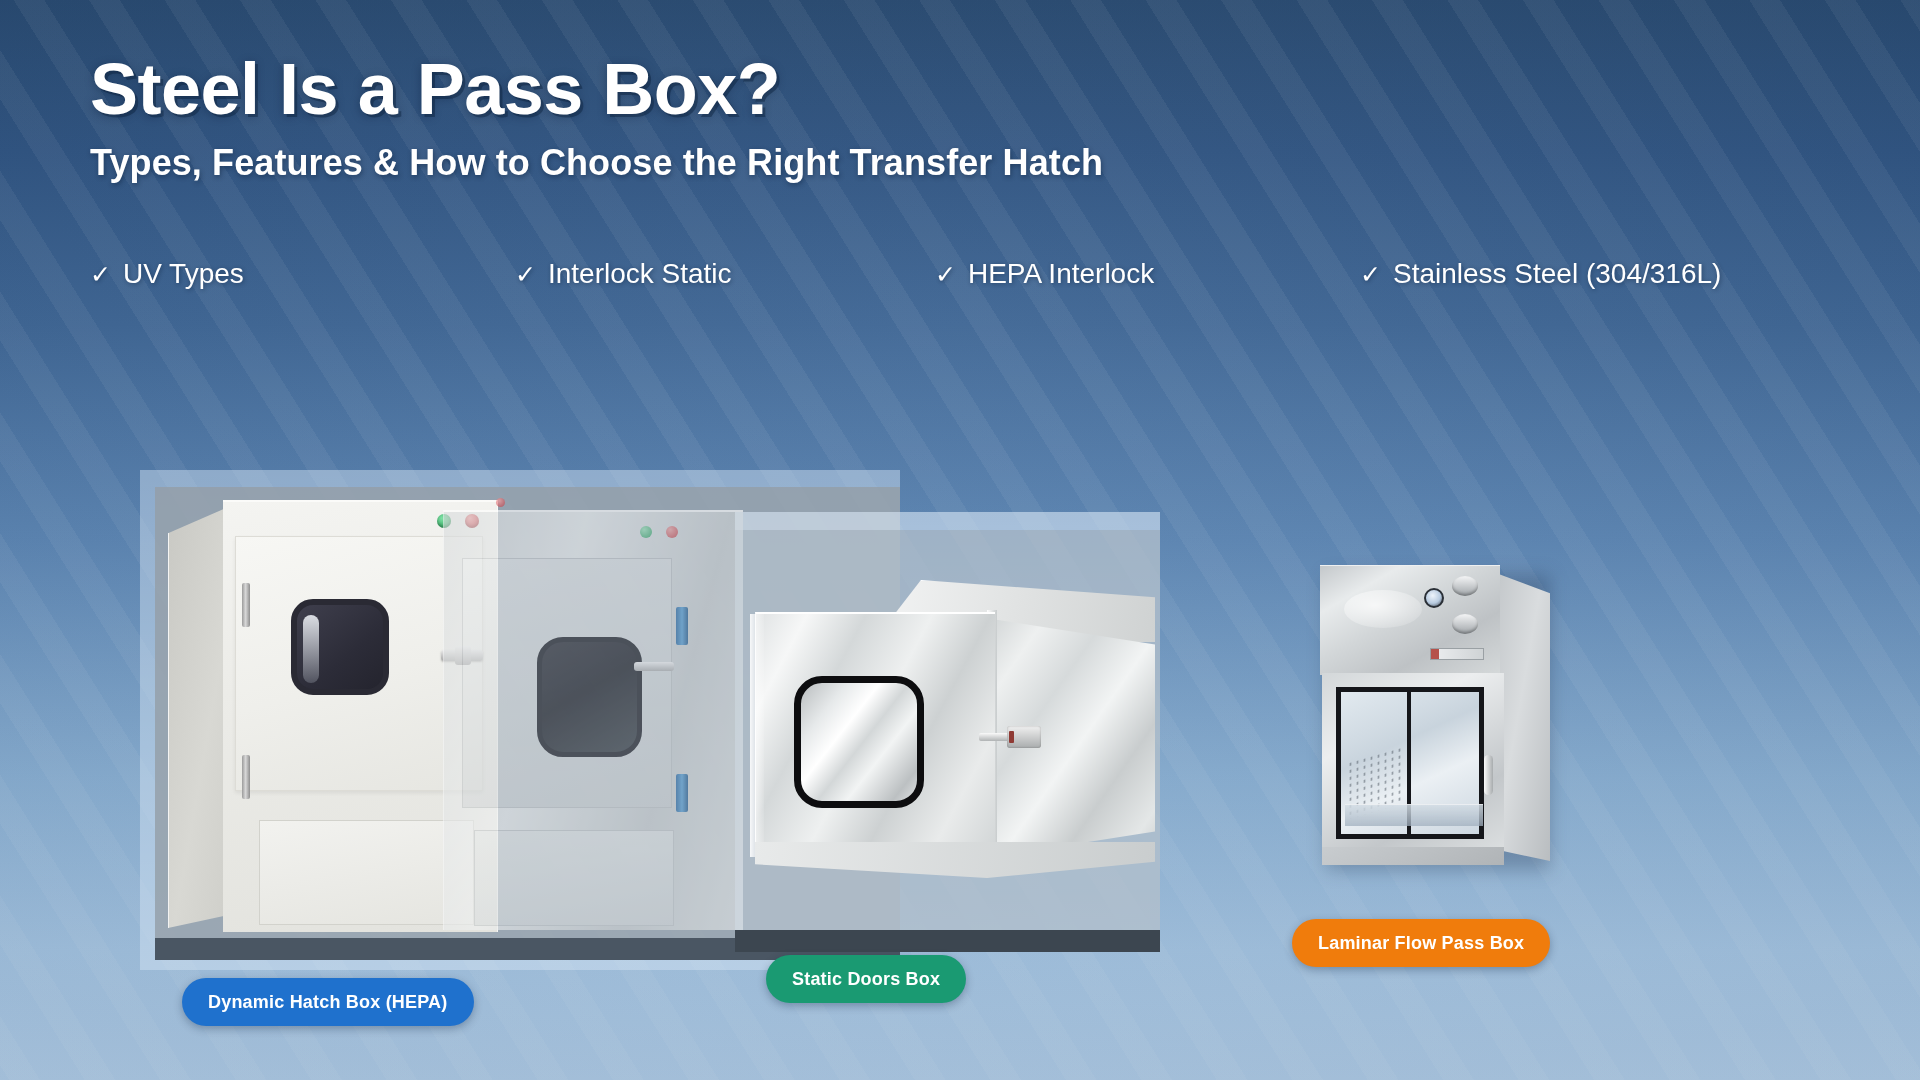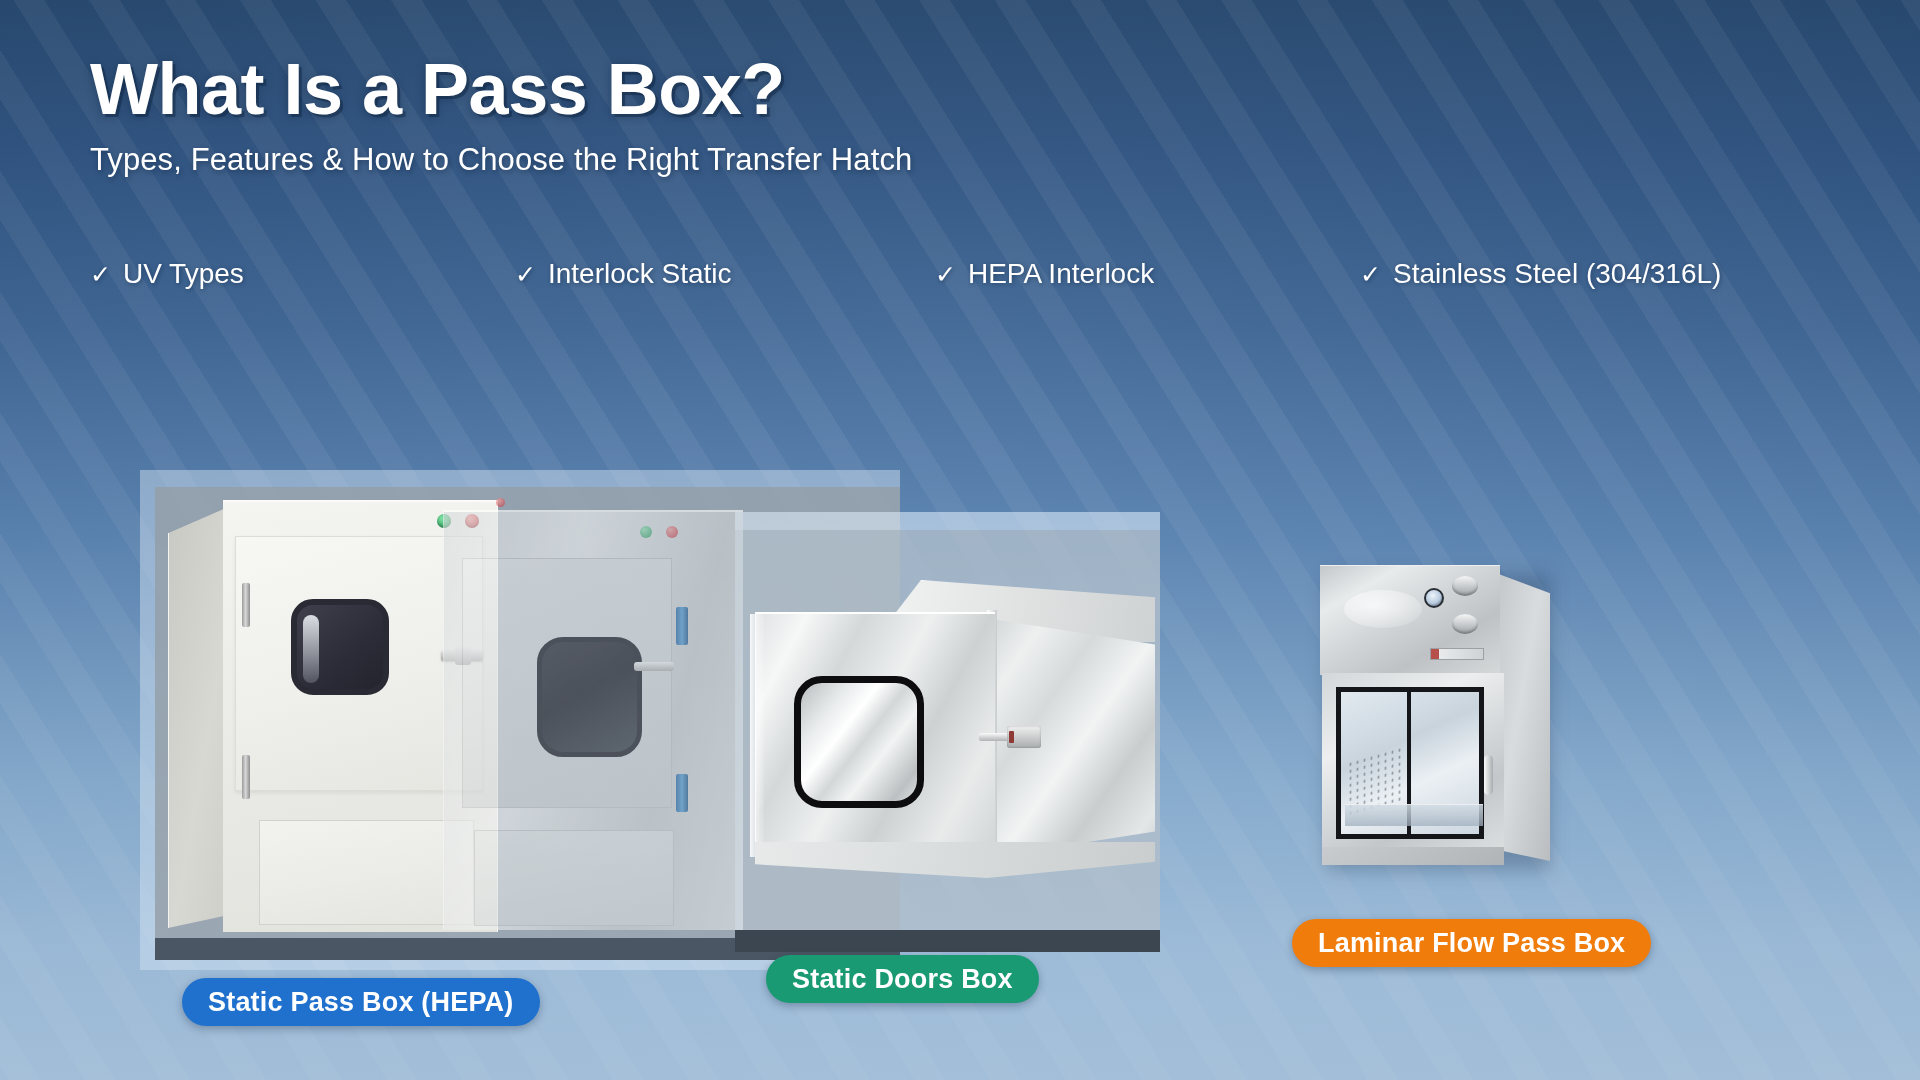--- a/index.html
+++ b/index.html
@@ -44,22 +44,22 @@
   .title {
     font-size: 72px;
     font-weight: 700;
     color: #ffffff;
     letter-spacing: -0.5px;
     line-height: 1.05;
     text-shadow: 3px 3px 0 rgba(10,30,58,0.42), 0 2px 10px rgba(5,20,45,0.35);
   }
   .subtitle {
     margin-top: 14px;
-    font-size: 31px;
-    font-weight: 400;
+    font-size: 36px;
+    font-weight: 700;
     color: #ffffff;
     letter-spacing: 0.1px;
     text-shadow: 1px 2px 5px rgba(8,26,52,0.45);
   }
 
   
   .features {
     position: absolute; left: 90px; top: 258px;
     width: 1720px; height: 40px;
   }
@@ -318,37 +318,37 @@
     position: absolute; left: 2px; top: 282px; width: 182px; height: 18px;
     background: linear-gradient(150deg,#c8cccf,#b0b4b7);
   }
 
   
   .badge {
     position: absolute;
     display: inline-flex; align-items: center; justify-content: center;
     height: 48px; padding: 0 26px;
     border-radius: 24px;
-    color: #ffffff; font-size: 27px; font-weight: 700;
+    color: #ffffff; font-size: 18px; font-weight: 700;
     letter-spacing: 0.2px; white-space: nowrap;
     box-shadow: 0 3px 9px rgba(10,30,60,0.30);
   }
   #badge-dynamic { left: 182px; top: 978px; background: #1f71cd; }
   #badge-static  { left: 766px; top: 955px; background: #1a9a72; }
   #badge-laminar { left: 1292px; top: 919px; background: #f07c0c; }
 </style>
 </head>
 <body>
 
 <div class="stage">
   <div class="stage-stripes"></div>
   <div class="stage-vignette"></div>
 
   <div class="header">
-    <div class="title">What Is a Pass Box?</div>
+    <div class="title">Steel Is a Pass Box?</div>
     <div class="subtitle">Types, Features &amp; How to Choose the Right Transfer Hatch</div>
   </div>
 
   <div class="features">
     <div class="feature f0">
       <span class="tick">✓</span>
       <span>UV Types</span>
     </div>
     <div class="feature f1">
       <span class="tick">✓</span>
@@ -435,17 +435,17 @@
         <div class="lf-glass">
           <span class="mullion"></span>
           <span class="perf"></span>
           <span class="shelf"></span>
         </div>
       </div>
       <span class="lf-handle"></span>
       <div class="lf-base"></div>
     </div>
 
-    <div class="badge" id="badge-dynamic">Static Pass Box (HEPA)</div>
+    <div class="badge" id="badge-dynamic">Dynamic Hatch Box (HEPA)</div>
     <div class="badge" id="badge-static">Static Doors Box</div>
     <div class="badge" id="badge-laminar">Laminar Flow Pass Box</div>
   </div>
 </div>
 
 </body></html>

